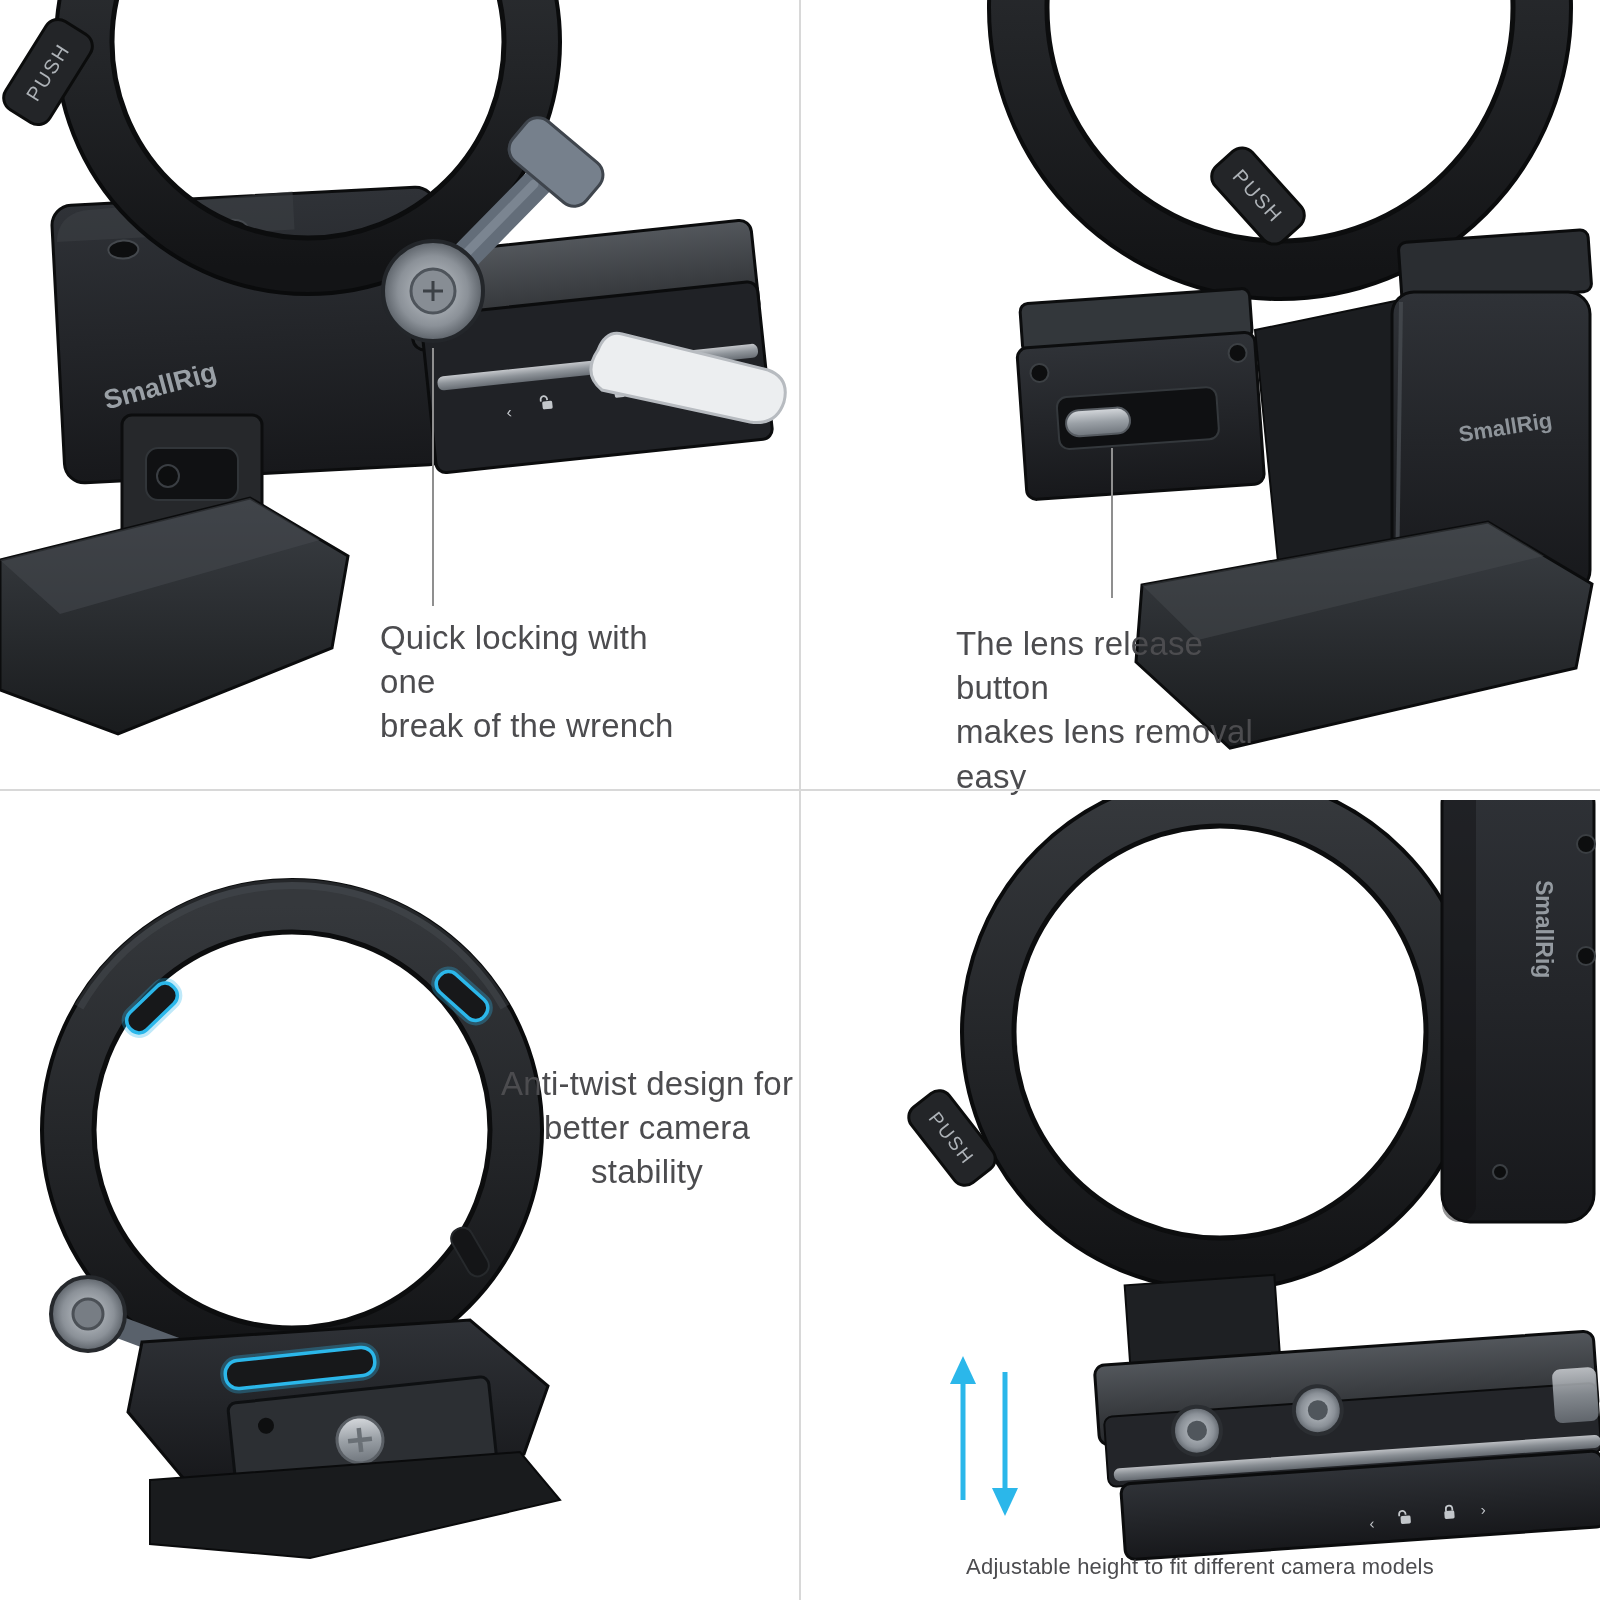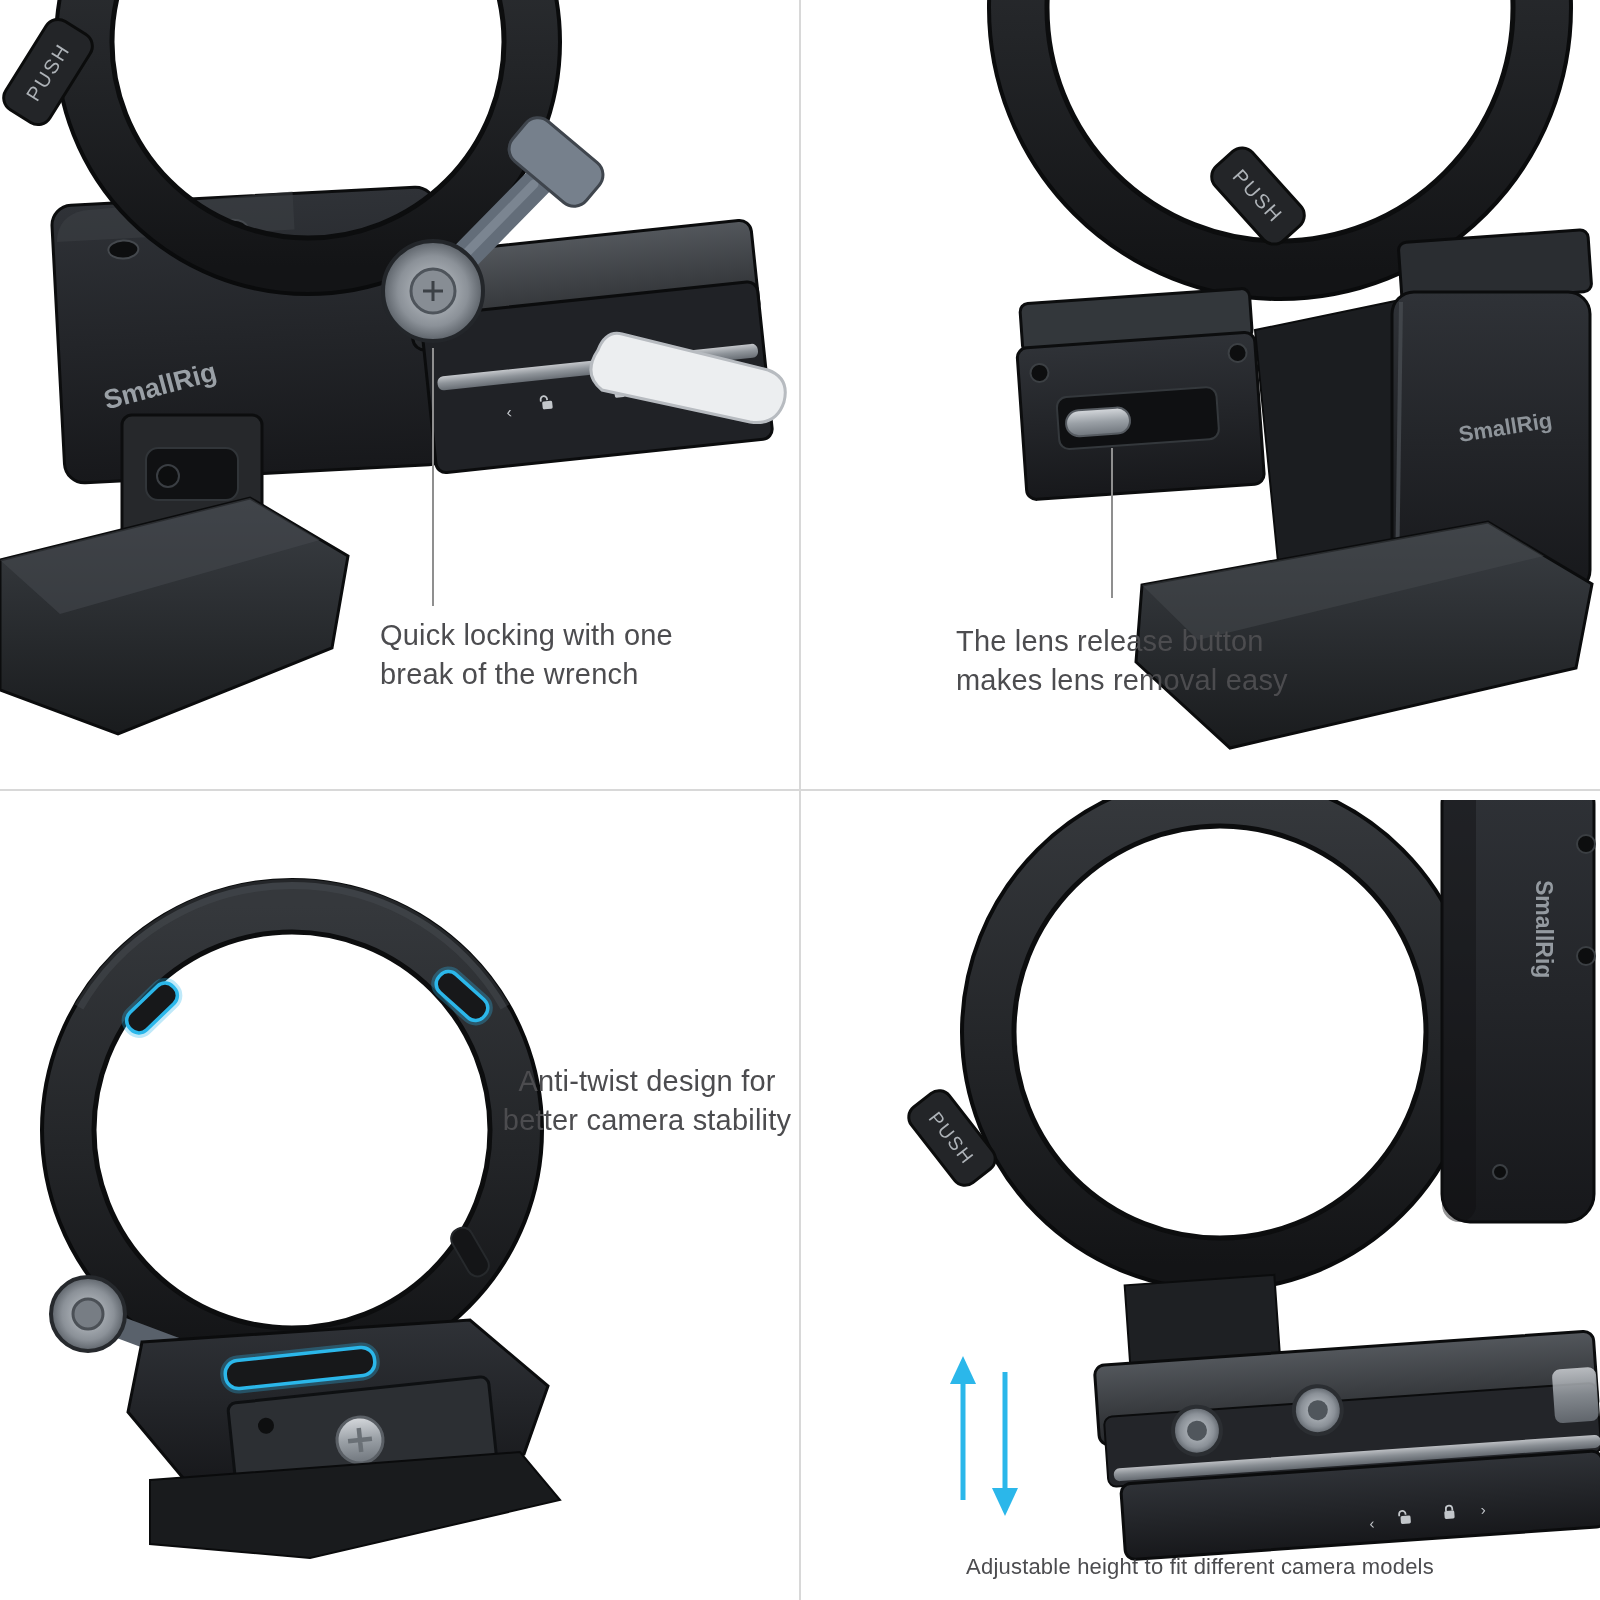--- a/index.html
+++ b/index.html
@@ -5,21 +5,21 @@
   * { box-sizing: border-box; }
   html,body { margin:0; padding:0; background:#ffffff; font-family:"Liberation Sans", sans-serif; }
   .canvas { position:relative; width:1600px; height:1600px; background:#ffffff; overflow:hidden; }
   .panel { position:absolute; width:800px; height:800px; }
   #panel-quick-locking   { left:0;     top:0; }
   #panel-lens-release    { left:800px; top:0; }
   #panel-anti-twist      { left:0;     top:800px; }
   #panel-adjustable-height{ left:800px; top:800px; }
   .art { position:absolute; left:0; top:0; width:800px; height:800px; }
   .caption {
-    position:absolute; color:#4c4c4f; font-size:29px; line-height:1.34;
+    position:absolute; color:#4c4c4f; font-size:33px; line-height:1.34;
     white-space:pre-line; letter-spacing:.2px;
   }
   #caption-quick-locking    { left:380px; top:616px; width:320px; }
   #caption-lens-release     { left:156px; top:622px; width:340px; }
   #caption-anti-twist       { left:497px; top:262px; width:300px;text-align:center; }
   #caption-adjustable-height{ left:30px;  top:752px; width:740px; text-align:center; font-size:22px; }
   .divider { position:absolute; background:#d8d8d8; }
   .divider.v { left:799px; top:0; width:2px; height:1600px; }
   .divider.h { left:0; top:789px; width:1600px; height:2px; }
   text { font-family:"Liberation Sans", sans-serif; }

